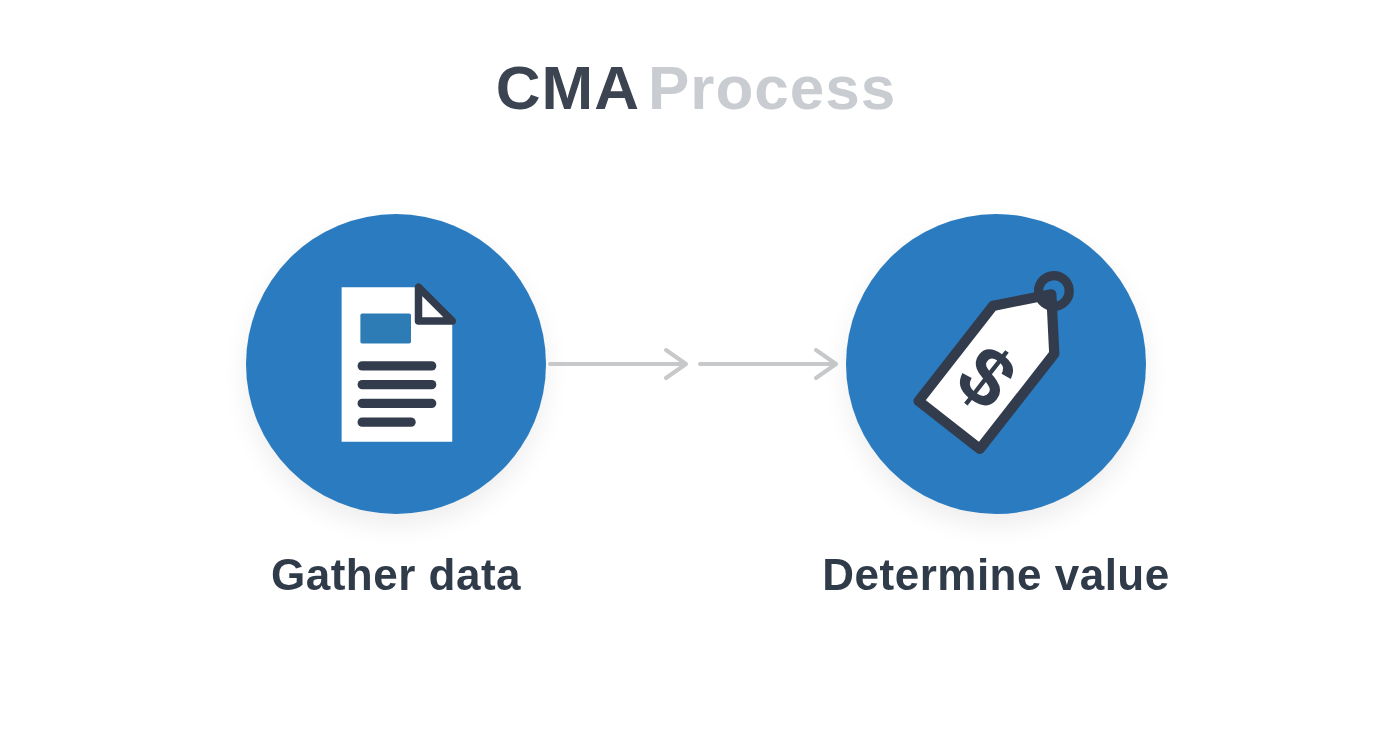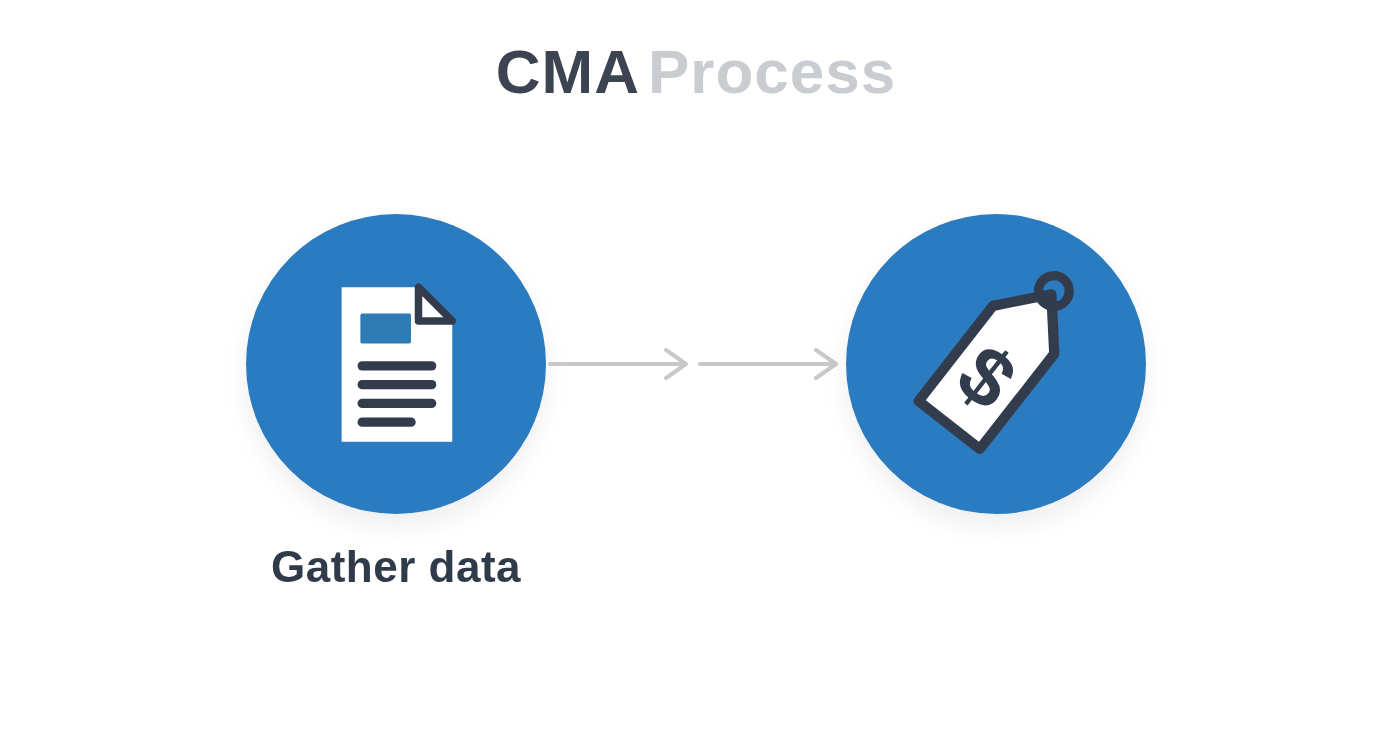--- a/index.html
+++ b/index.html
@@ -12,34 +12,34 @@
     --icon-dark:#333c4c;
     --lens-blue:#c2e2f5;
     --doc-accent-blue:#2e7cb5;
     --arrow-gray:#c6c8ca;
   }
   * { box-sizing:border-box; margin:0; padding:0; }
   html,body { background:var(--background); }
   body { font-family:"Liberation Sans","DejaVu Sans",sans-serif; }
   .canvas { position:relative; width:1392px; height:752px; margin:0 auto; background:var(--background); overflow:hidden; }
 
-  .title { position:absolute; top:36px; left:0; width:100%; text-align:center;
+  .title { position:absolute; top:52px; left:0; width:100%; text-align:center;
            font-size:62px; font-weight:700; letter-spacing:1px; }
   .t-primary   { color:var(--title-primary); }
   .t-secondary { color:var(--title-secondary); margin-left:8px; }
 
   .steps-row { position:absolute; top:214px; left:50%; transform:translateX(-50%);
                display:flex; align-items:flex-start; }
   .step { display:flex; flex-direction:column; align-items:center; width:300px; flex:0 0 auto; }
   .circle { width:300px; height:300px; border-radius:50%;
             display:flex; align-items:center; justify-content:center;
             box-shadow:0 12px 26px rgba(0,0,0,0.07); }
   .circle-blue { background:var(--circle-blue); }
   .circle-gray { background:var(--circle-gray); }
-  .step-label { margin-top:28px; font-size:44px; font-weight:600; color:var(--step-label);
+  .step-label { margin-top:36px; font-size:44px; font-weight:600; color:var(--step-label);
                 white-space:nowrap; letter-spacing:0.5px; }
 
   .arrow { width:150px; height:40px; margin-top:130px; flex:0 0 auto; }
   .arrow-line { stroke:var(--arrow-gray); stroke-width:4; stroke-linecap:round; fill:none; }
   .arrow-head { stroke:var(--arrow-gray); stroke-width:4; stroke-linecap:round;
                 stroke-linejoin:round; fill:none; }
 
   
   .doc-page { fill:#ffffff; }
   .doc-flap { fill:#ffffff; stroke:var(--icon-dark); stroke-width:8; stroke-linejoin:round; }
@@ -97,16 +97,17 @@
     <div class="step">
       <div class="circle circle-blue">
         <svg width="205" height="215" viewBox="0 0 200 210" aria-hidden="true">
           <g transform="rotate(38 100 105)">
             <path class="tag-body" d="M62 62 L100 18 L138 62 L138 180 L62 180 Z"></path>
             <circle class="tag-ring" cx="100" cy="14" r="15"></circle>
             <text class="tag-dollar" x="100" y="148" text-anchor="middle">$</text>
           </g>
         </svg>
       </div>
+      <div class="step-label">Determine value</div>
     </div>
 
   </div>
 </div>
 
 </body></html>

